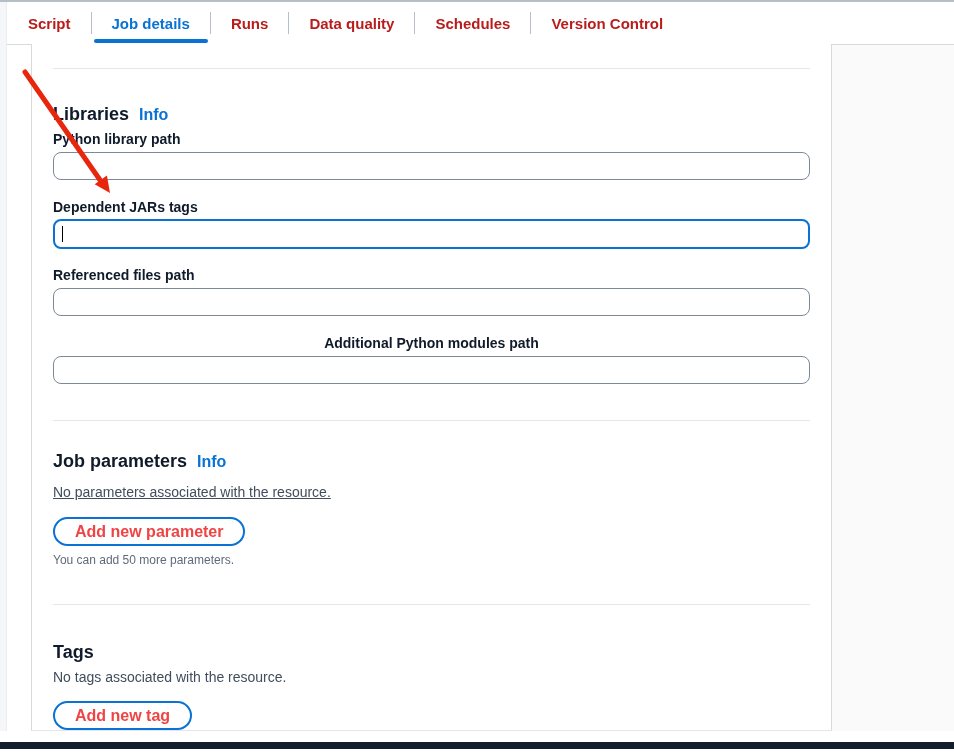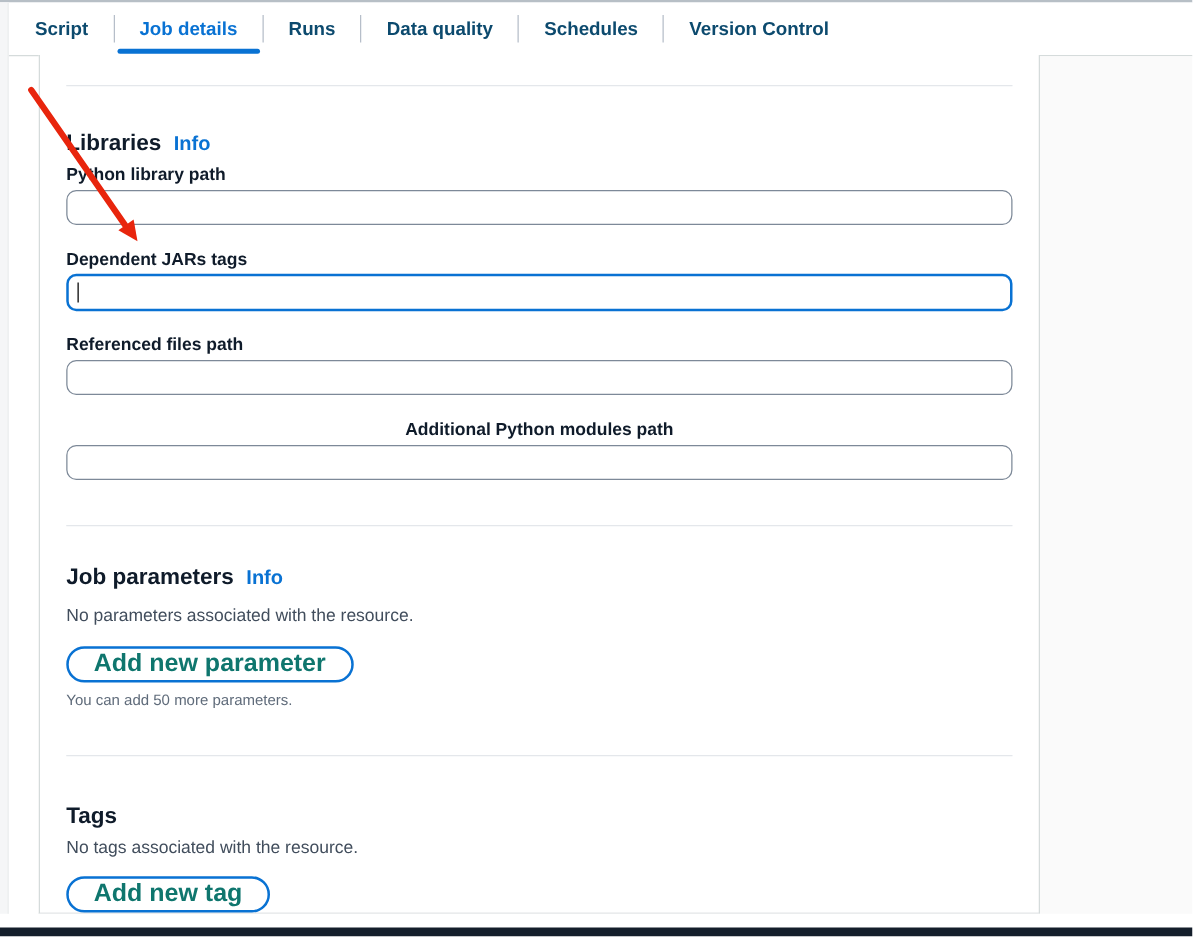--- a/index.html
+++ b/index.html
@@ -18,21 +18,21 @@
   .content-top-line { position:absolute; top:44px; left:0; right:0; height:1px; background:#d5dbdb; }
   .right-bg { position:absolute; top:45px; left:832px; right:0; height:686px; background:#fafafa; }
 
   
   .tabbar {
     position:absolute; top:2px; left:0; right:0; height:42px;
     display:flex; align-items:stretch; padding-left:8px; background:#ffffff;
   }
   .tab {
     display:flex; align-items:center; padding:0 20px;
-    font-size:15px; font-weight:700; color:#0c4a6e;
+    font-size:15px; font-weight:700; color:#b91c1c;
     position:relative; cursor:pointer; white-space:nowrap;
   }
   .tab.active { color:#0972d3; }
   .tab.active::after {
     content:""; position:absolute; left:2px; right:2px; bottom:1px; height:4px;
     background:#0972d3; border-radius:2px;
   }
   .tab-sep { width:1px; height:22px; background:#b6bec9; align-self:center; }
 
   
@@ -68,28 +68,28 @@
     outline:none; display:block;
   }
   .text-input.focused { height:30px; border:2px solid #0972d3; }
   .caret {
     position:absolute; left:9px; top:7px; width:1px; height:16px; background:#000;
     animation: blink 1.1s steps(1) infinite;
   }
   @keyframes blink { 50% { opacity:0; } }
 
   .empty-text { font-size:14px; line-height:16px; color:#414d5c; }
-  .empty-params { margin-top:12px; }
+  .empty-params { margin-top:12px;text-decoration:underline; }
   .empty-tags   { margin-top:6px; }
 
   .pill-button {
     display:inline-flex; align-items:center; justify-content:center;
     margin-top:17px; height:29px; padding:0 20px;
     border:2px solid #0972d3; border-radius:16px; background:#fff;
-    color:#0f766e; font-family:inherit; font-size:20px; font-weight:700; cursor:pointer;
+    color:#ef4444; font-family:inherit; font-size:16px; font-weight:700; cursor:pointer;
   }
   .pill-button.tag-btn { margin-top:16px; }
   .hint-text { margin-top:7px; font-size:12px; line-height:14px; color:#5f6b7a; }
 
   
   .arrow-overlay { position:absolute; top:0; left:0; width:130px; height:210px; pointer-events:none; z-index:10; }
 </style>
 </head>
 <body>
 

